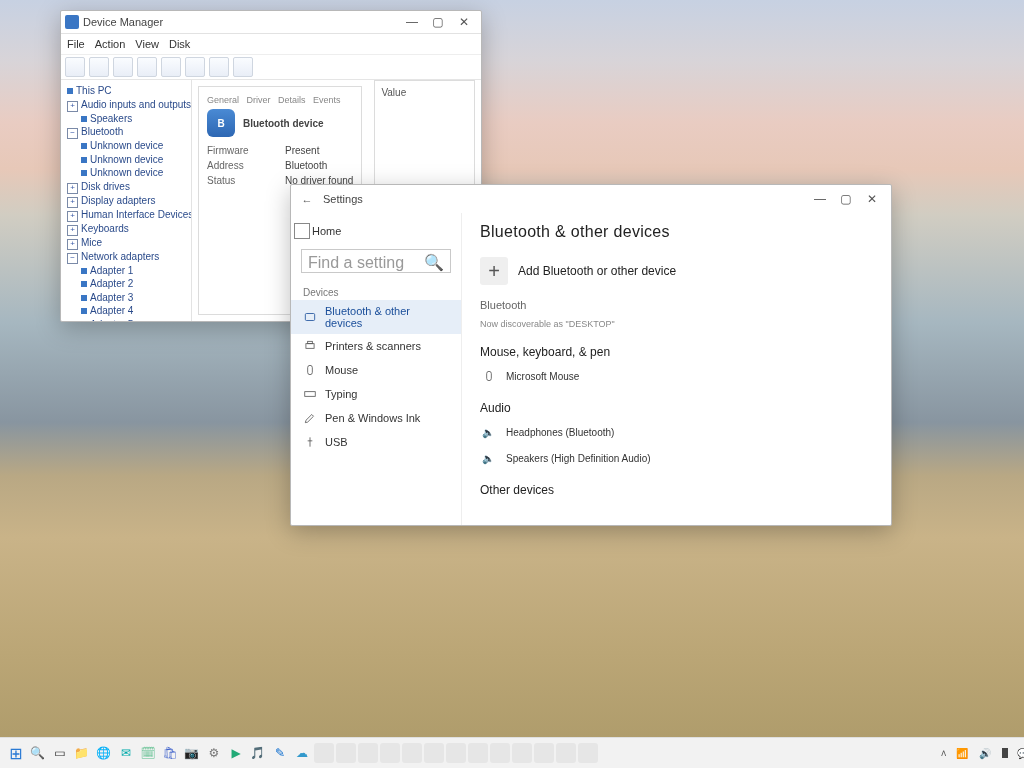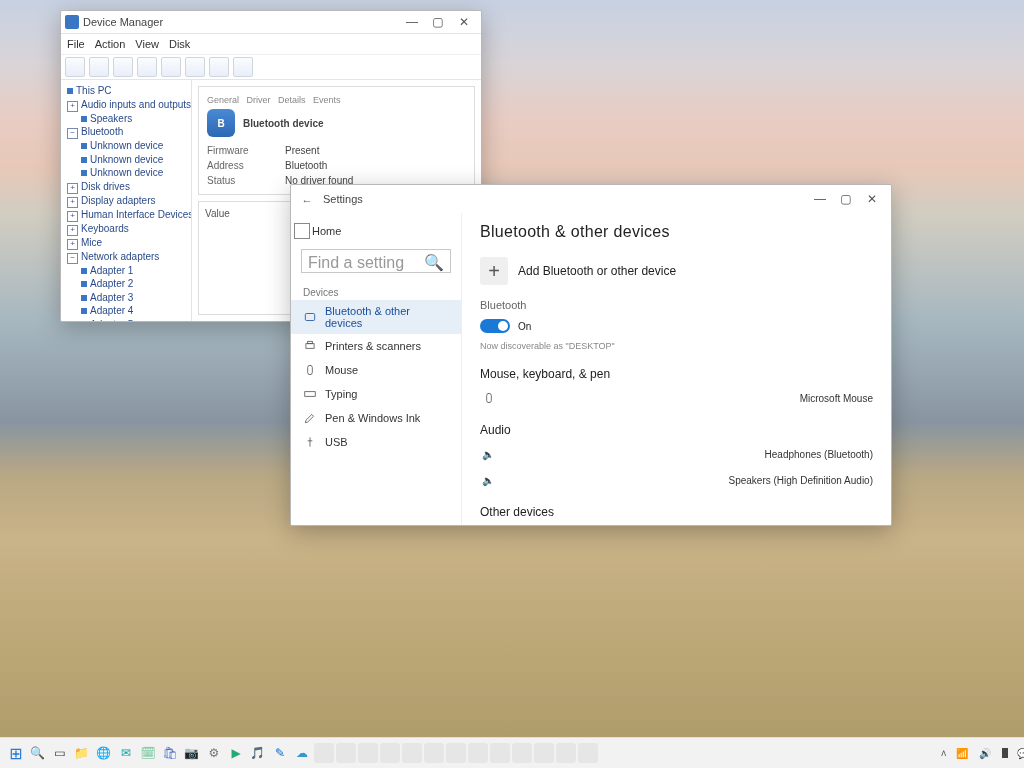--- a/index.html
+++ b/index.html
@@ -68,21 +68,21 @@
     font-size:10px; color:#2a4a8a; line-height:1.35;
   }
   .tree .node { white-space:nowrap; }
   .tree .exp { display:inline-block; width:9px; height:9px;
     border:1px solid #7a8aa8; font-size:8px; line-height:8px;
     text-align:center; margin-right:3px; color:#3a5aa8;}
   .tree .leaf { margin-left:14px; color:#2a4a8a; }
   .tree .bul::before { content:""; display:inline-block; width:6px;height:6px;
     background:#3a76c4; margin-right:3px; vertical-align:middle;}
   .detail {
-    flex:1; display:flex; flex-direction:column;
+    flex:1; display:flex; flex-direction:row;
   }
   .detail-inner {
     margin:6px; border:1px solid #dcdcdc; flex:0 0 auto;
     padding:8px; font-size:10px; color:#444;
   }
   .detail-inner .hdr { display:flex; align-items:center; gap:8px; margin-bottom:8px;}
   .detail-inner .hdr .bticon {
     width:28px; height:28px; border-radius:6px;
     background:linear-gradient(#4a8ad4,#2d67b3);
     display:flex;align-items:center;justify-content:center;color:#fff;font-weight:bold;
@@ -145,21 +145,21 @@
     display:flex;align-items:center;justify-content:center;color:#555;font-size:20px;
   }
   .sect{font-size:11px;color:#666;margin-top:6px;}
   .toggle{
     width:30px;height:14px;border-radius:8px;background:#1a78d6;position:relative;
   }
   .toggle::after{content:"";position:absolute;right:2px;top:2px;width:10px;height:10px;
     border-radius:50%;background:#fff;}
   .note{font-size:9px;color:#888;}
   .h2{font-size:12px;color:#222;margin-top:8px;}
-  .devrow{display:flex;align-items:center;gap:8px;font-size:10px;color:#333;justify-content:space-between;}
+  .devrow{display:flex;align-items:center;gap:8px;font-size:10px;color:#333;}
   .devrow .dicon{width:18px;height:18px;display:flex;align-items:center;justify-content:center;color:#555;}
 
   
   .taskbar{
     position:absolute;left:0;bottom:0;width:100%;height:30px;
     background:rgba(245,247,250,.95);
     border-top:1px solid rgba(0,0,0,.08);
     display:flex;align-items:center;padding:0 6px;gap:2px;
   }
   .tsk{width:20px;height:20px;border-radius:3px;display:flex;align-items:center;justify-content:center;}
@@ -306,24 +306,20 @@
 
     <div class="fgmain">
       <h1>Bluetooth &amp; other devices</h1>
 
       <div class="addrow">
         <div class="plus">+</div>
         <span>Add Bluetooth or other device</span>
       </div>
 
       <div class="sect">Bluetooth</div>
-      <div style="display:flex;align-items:center;gap:8px">
-        <div class="toggle"></div>
-        <span style="font-size:10px">On</span>
-      </div>
       <div class="note">Now discoverable as "DESKTOP"</div>
 
       <div class="h2">Mouse, keyboard, &amp; pen</div>
       <div class="devrow">
         <span class="dicon">
           <svg class="si" viewBox="0 0 24 24">
               <rect x="8" y="4" width="8" height="16" rx="4"></rect>
             </svg>
         </span>
         <span>Microsoft Mouse</span>

